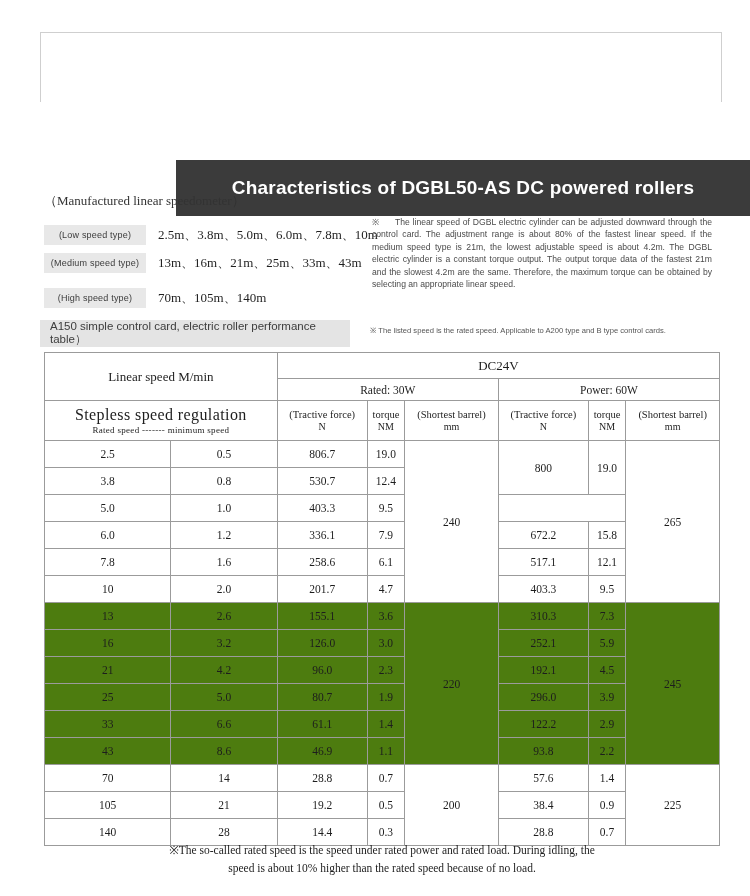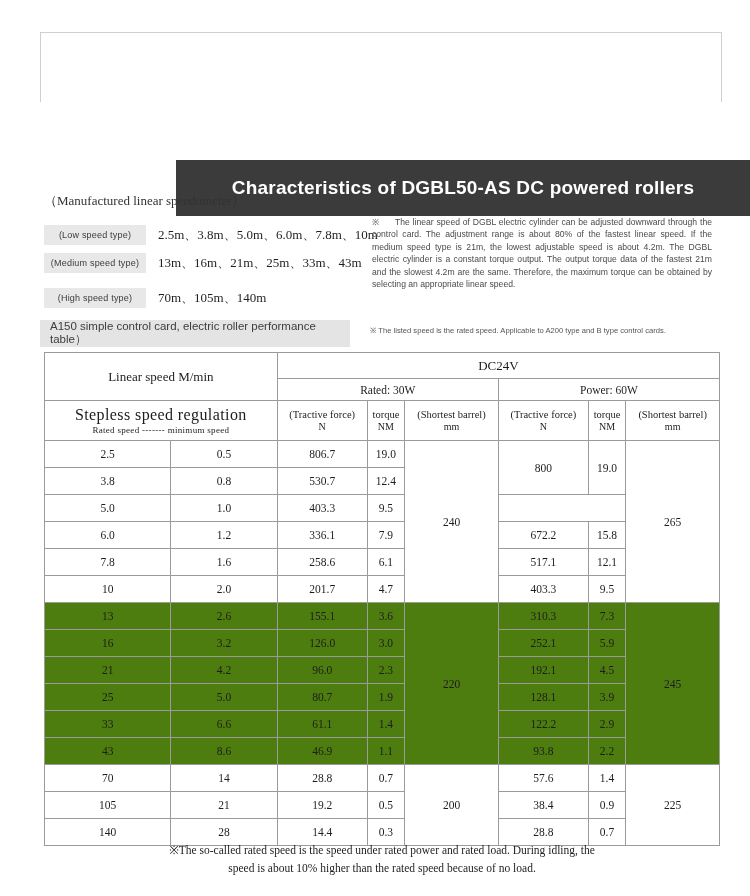--- a/index.html
+++ b/index.html
@@ -299,21 +299,21 @@
           <td>96.0</td>
           <td>2.3</td>
           <td class="merge" rowspan="1">192.1</td>
           <td class="merge" rowspan="1">4.5</td>
         </tr>
         <tr class="data-row band-b">
           <td>25</td>
           <td>5.0</td>
           <td>80.7</td>
           <td>1.9</td>
-          <td class="merge" rowspan="1">128.1</td>
+          <td class="merge" rowspan="1">296.0</td>
           <td class="merge" rowspan="1">3.9</td>
         </tr>
         <tr class="data-row band-b">
           <td>33</td>
           <td>6.6</td>
           <td>61.1</td>
           <td>1.4</td>
           <td class="merge" rowspan="1">122.2</td>
           <td class="merge" rowspan="1">2.9</td>
         </tr>

